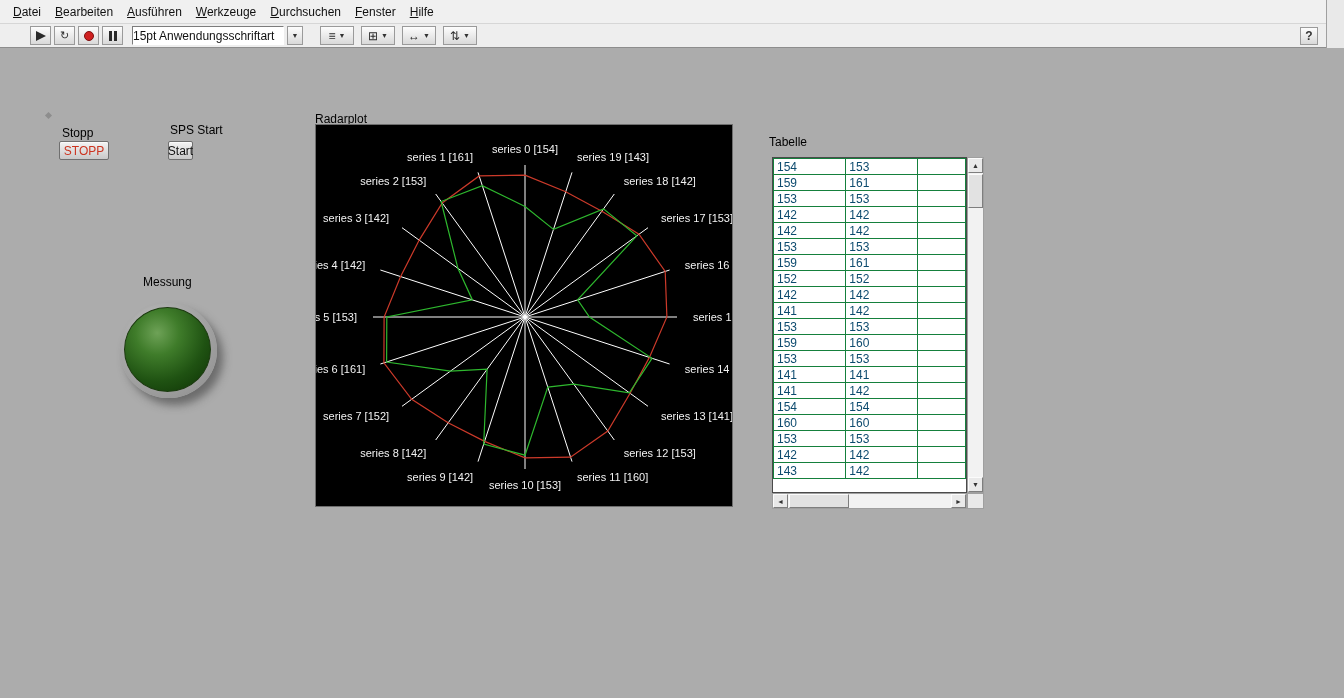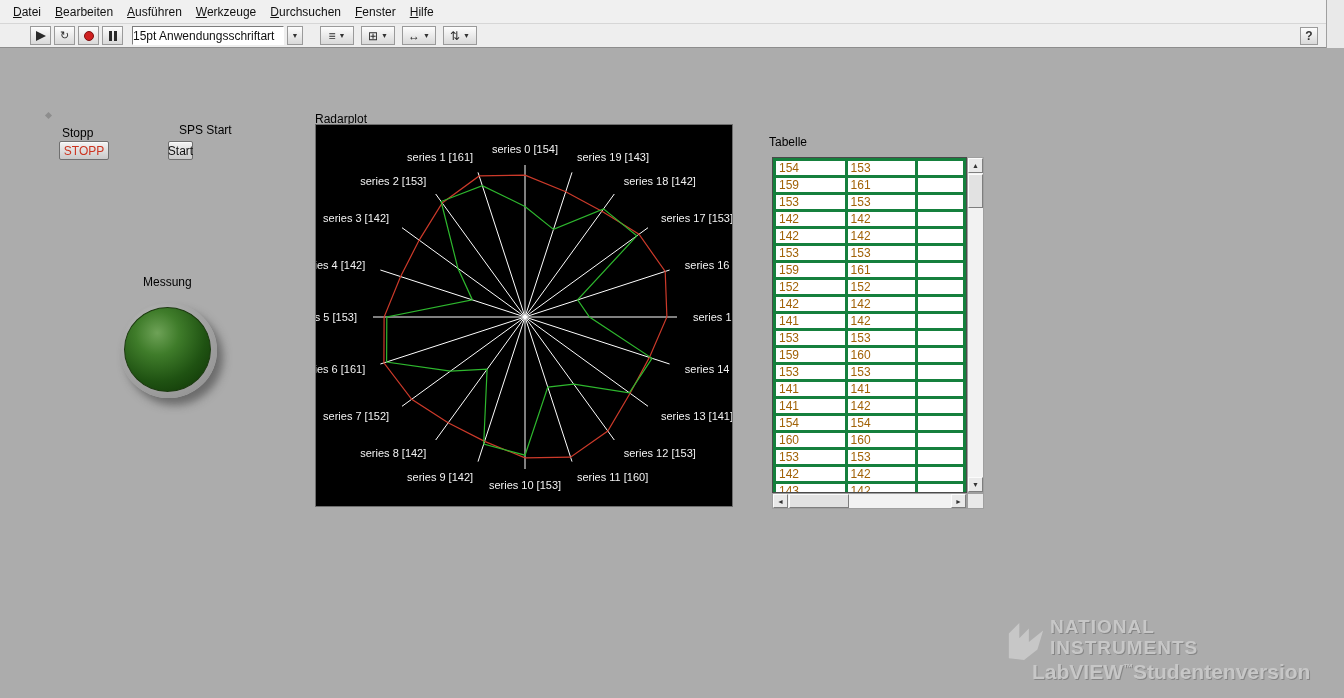--- a/index.html
+++ b/index.html
@@ -53,21 +53,21 @@
   .led-core { position:absolute; left:4px; top:4px; width:87px; height:85px; border-radius:50%;
               border:1px solid #1c3a10;
               background:radial-gradient(circle at 38% 30%, #6ea257 0%, #3f7c2a 28%, #1f5212 62%, #123a08 88%, #0d2f06 100%); }
 
   .radar-frame { position:absolute; left:315px; top:76px; width:418px; height:383px; background:#000;
                  border:1px solid #6d6d6d; overflow:hidden; }
 
   .table-frame { position:absolute; left:772px; top:109px; width:195px; height:336px; background:#ffffff;
                  border:1px solid #4a4a4a; overflow:hidden; }
   table.lv-table { border-collapse:collapse; table-layout:fixed; }
-  table.lv-table td { border:3px solid #15803d; height:16px; padding:0 10px 0 3px; font-size:12px; color:#a16207;
+  table.lv-table td { border:1px solid #15803d; height:16px; padding:0 10px 0 3px; font-size:12px; color:#0c4a6e;
                       background:#fff; overflow:hidden; white-space:nowrap; }
   table.lv-table td:nth-child(1) { width:73px; }
   table.lv-table td:nth-child(2) { width:72px; }
   table.lv-table td:nth-child(3) { width:49px; }
 
   .sb { position:absolute; background:#f2f2f2; border:1px solid #9f9f9f; }
   .sb-v { left:967px; top:109px; width:17px; height:336px; }
   .sb-h { left:772px; top:445px; width:195px; height:16px; }
   .sb-corner { left:967px; top:445px; width:17px; height:16px; background:#e9e9e9; border:1px solid #9f9f9f; position:absolute; }
   .sb-btn { position:absolute; background:#e9e9e9; border:1px solid; border-color:#fbfbfb #7e7e7e #7e7e7e #fbfbfb;
@@ -147,21 +147,21 @@
   </div>
   <div class="corner-stub"></div>
 
   <div class="panel">
 
     <div class="selection-marker"></div>
 
     <div class="lv-label" style="left:62px; top:78px;">Stopp</div>
     <div class="lv-button stopp-button">STOPP</div>
 
-    <div class="lv-label" style="left:170px; top:75px;margin-left:9px;">SPS Start</div>
+    <div class="lv-label" style="left:170px; top:75px;">SPS Start</div>
     <div class="lv-button start-button">Start</div>
 
     <div class="lv-label" style="left:143px; top:227px;">Messung</div>
     <div class="led-ring">
       <div class="led-core"></div>
     </div>
 
     <div class="lv-label" style="left:315px; top:64px;">Radarplot</div>
     <div class="radar-frame">
       <svg width="418" height="383" viewBox="0 0 418 383" style="font-family:'Liberation Sans',sans-serif;">
@@ -324,25 +324,15 @@
       <div class="sb-btn" style="left:0; bottom:0; width:15px; height:15px;">▼</div>
     </div>
 
     <div class="sb sb-h">
       <div class="sb-btn" style="left:0; top:0; width:15px; height:14px;">◄</div>
       <div class="sb-thumb" style="left:16px; top:0; width:60px; height:14px;"></div>
       <div class="sb-btn" style="right:0; top:0; width:15px; height:14px;">►</div>
     </div>
     <div class="sb-corner"></div>
 
-    <div class="branding">
-      <svg class="brand-eagle" width="40" height="42" viewBox="0 0 42 44">
-        <path d="M3 40 L3 14 L14 3 L14 19 L24 9 L24 23 L39 11 L33 31 L19 42 Z" fill="#c7c7c7"></path>
-      </svg>
-      <div class="brand-line brand-line1">NATIONAL</div>
-      <div class="brand-line brand-line2">INSTRUMENTS</div>
-      <div class="product-line">
-        <span>LabVIEW</span><sup>™</sup><span>Studentenversion</span>
-      </div>
-    </div>
 
   </div>
 </div>
 
 </body></html>

